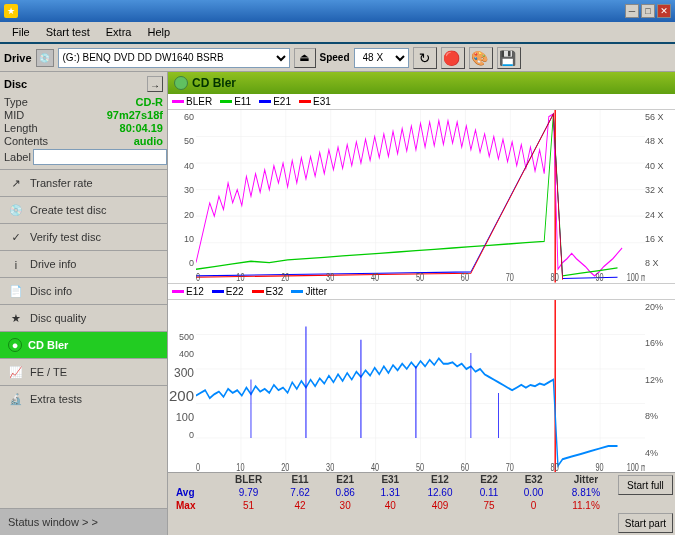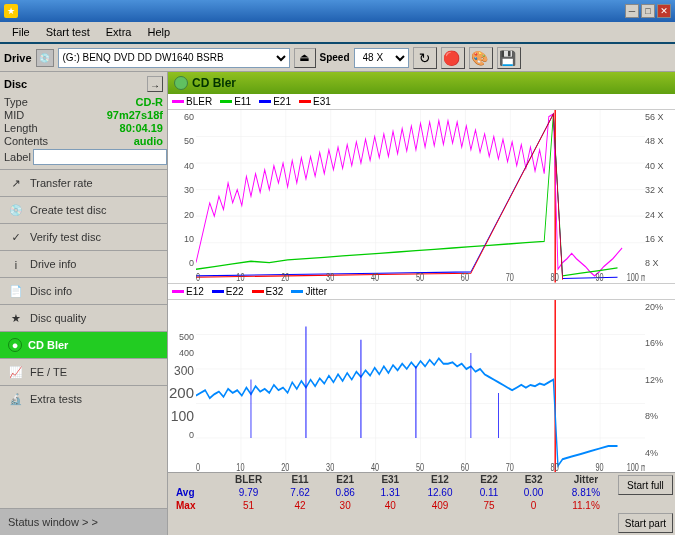--- a/index.html
+++ b/index.html
@@ -361,21 +361,21 @@
           <text x="387" y="129" font-size="8" fill="#555">80</text>
           <text x="436" y="129" font-size="8" fill="#555">90</text>
           <text x="470" y="129" font-size="8" fill="#555">100 min</text>
         </svg>
 
         <div style="position:absolute;left:0;top:12px;bottom:12px;width:28px;display:flex;flex-direction:column;justify-content:space-between;padding:20px 0;align-items:flex-end;">
           <span style="font-size:9px;color:#555;text-align:right;padding-right:2px;">500</span>
           <span style="font-size:9px;color:#555;text-align:right;padding-right:2px;">400</span>
           <span style="font-size:12px;color:#555;text-align:right;padding-right:2px;">300</span>
           <span style="font-size:15px;color:#555;text-align:right;padding-right:2px;">200</span>
-          <span style="font-size:14px;color:#555;text-align:right;padding-right:2px;">100</span>
+          <span style="font-size:11px;color:#555;text-align:right;padding-right:2px;">100</span>
           <span style="font-size:9px;color:#555;text-align:right;padding-right:2px;">0</span>
         </div>
 
         <div style="position:absolute;right:0;top:0;bottom:12px;width:30px;display:flex;flex-direction:column;justify-content:space-between;padding:2px 0;">
           <span style="font-size:9px;color:#555;">20%</span>
           <span style="font-size:9px;color:#555;">16%</span>
           <span style="font-size:9px;color:#555;">12%</span>
           <span style="font-size:9px;color:#555;">8%</span>
           <span style="font-size:9px;color:#555;">4%</span>
         </div>

